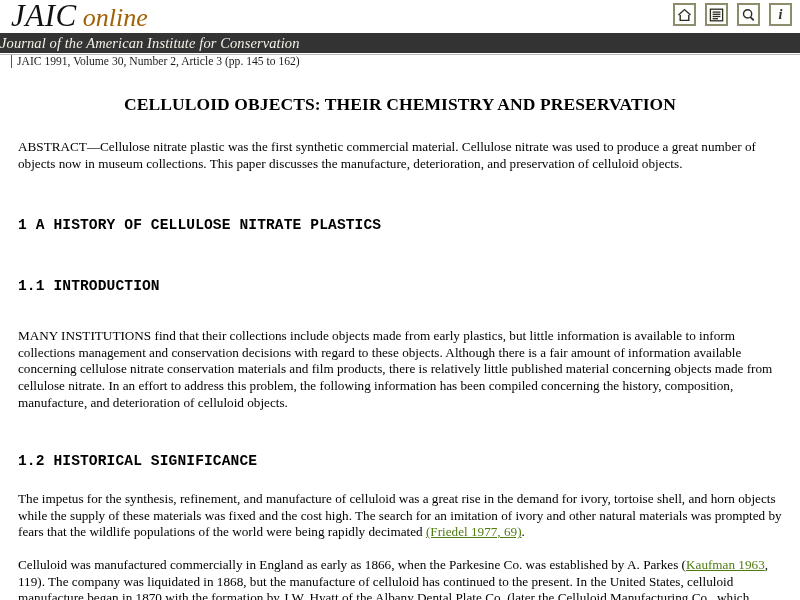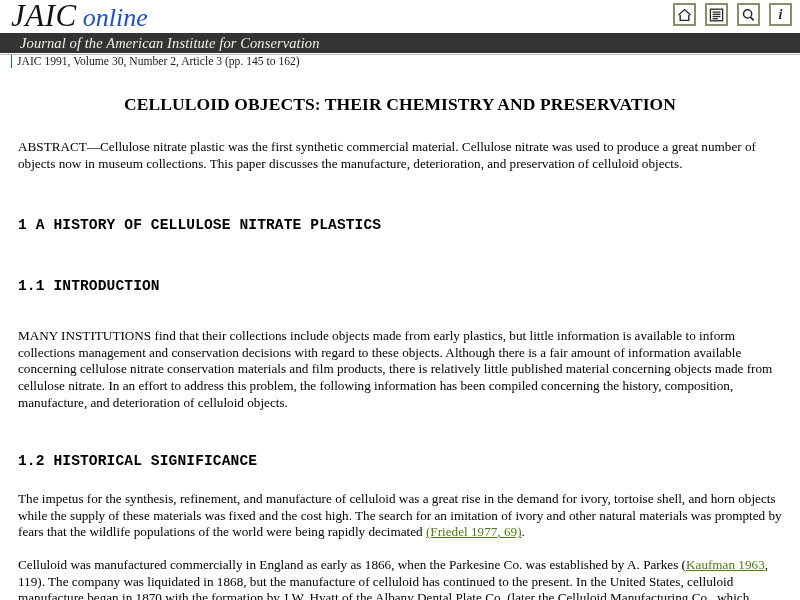--- a/index.html
+++ b/index.html
@@ -34,21 +34,21 @@
     font-family: "Liberation Serif", "DejaVu Serif", serif;
     font-style: italic;
     font-size: 31px;
     letter-spacing: 0.5px;
     color: #111111;
   }
   #logo-online {
     font-family: "Liberation Serif", "DejaVu Serif", serif;
     font-style: italic;
     font-size: 26px;
-    color: #1d4ed8;
+    color: #a16207;
     margin-left: 6px;
   }
 
   #icon-bar {
     position: absolute;
     right: 8px;
     top: 3px;
     display: flex;
     gap: 9px;
   }
@@ -81,21 +81,21 @@
     height: 20px;
     background: #333333;
     display: flex;
     align-items: center;
   }
   #banner-text {
     font-family: "Liberation Serif", "DejaVu Serif", serif;
     font-style: italic;
     font-size: 14.5px;
     color: #f4f2e6;
-    padding-left: 20px;
+    padding-left: 0;
     letter-spacing: 0.1px;
     white-space: nowrap;
   }
 
   #citation-line {
     position: absolute;
     left: 0;
     top: 54px;
     width: 800px;
     height: 14px;

